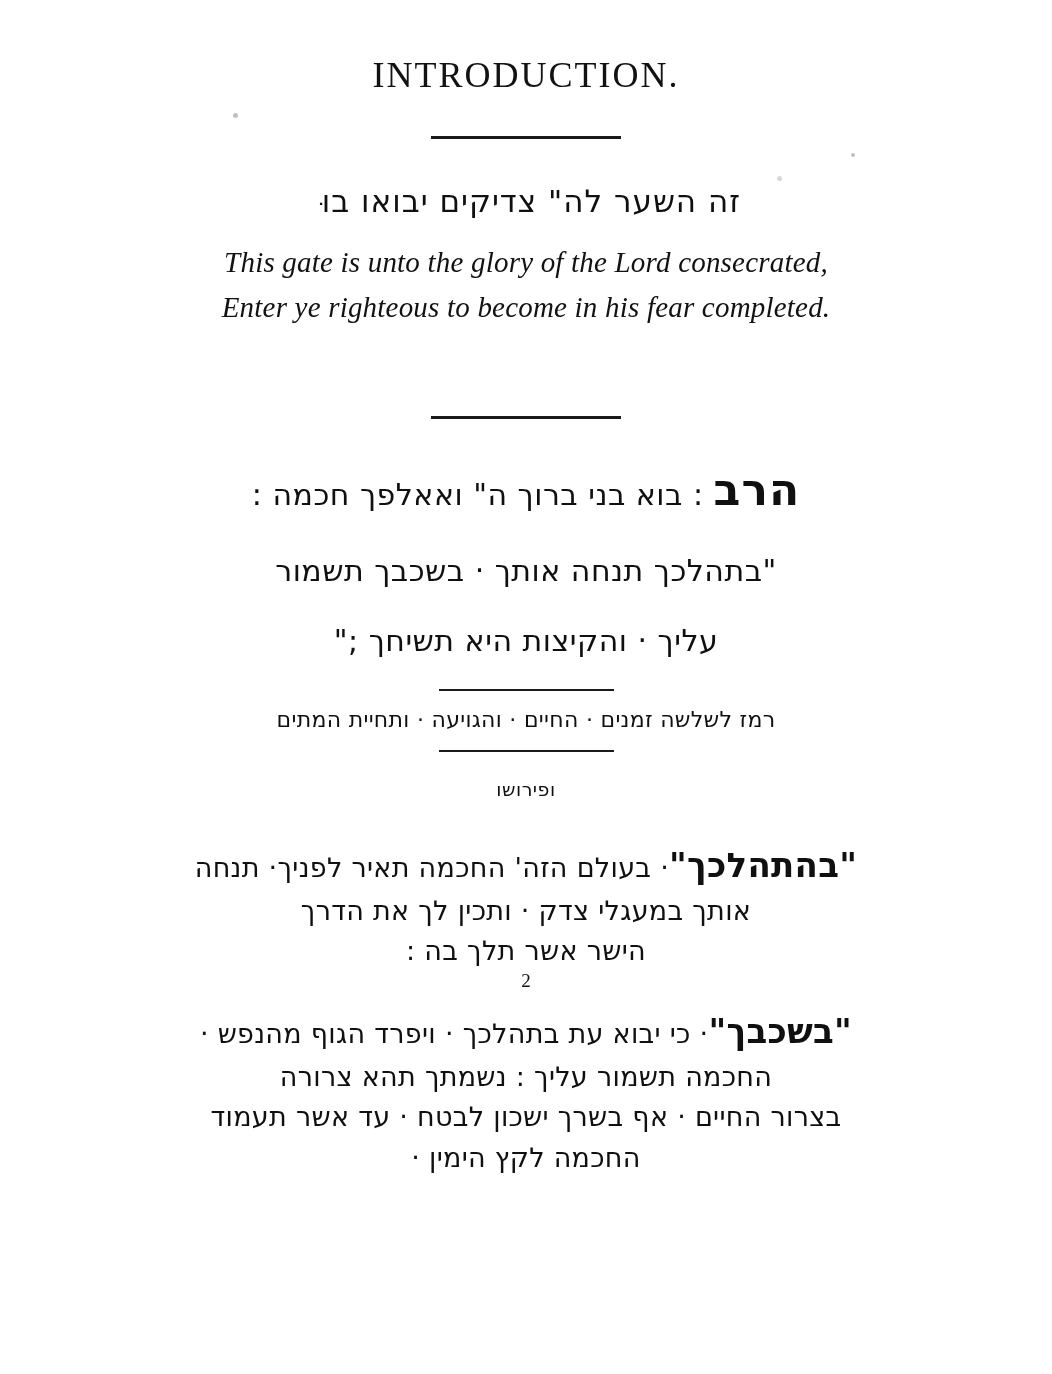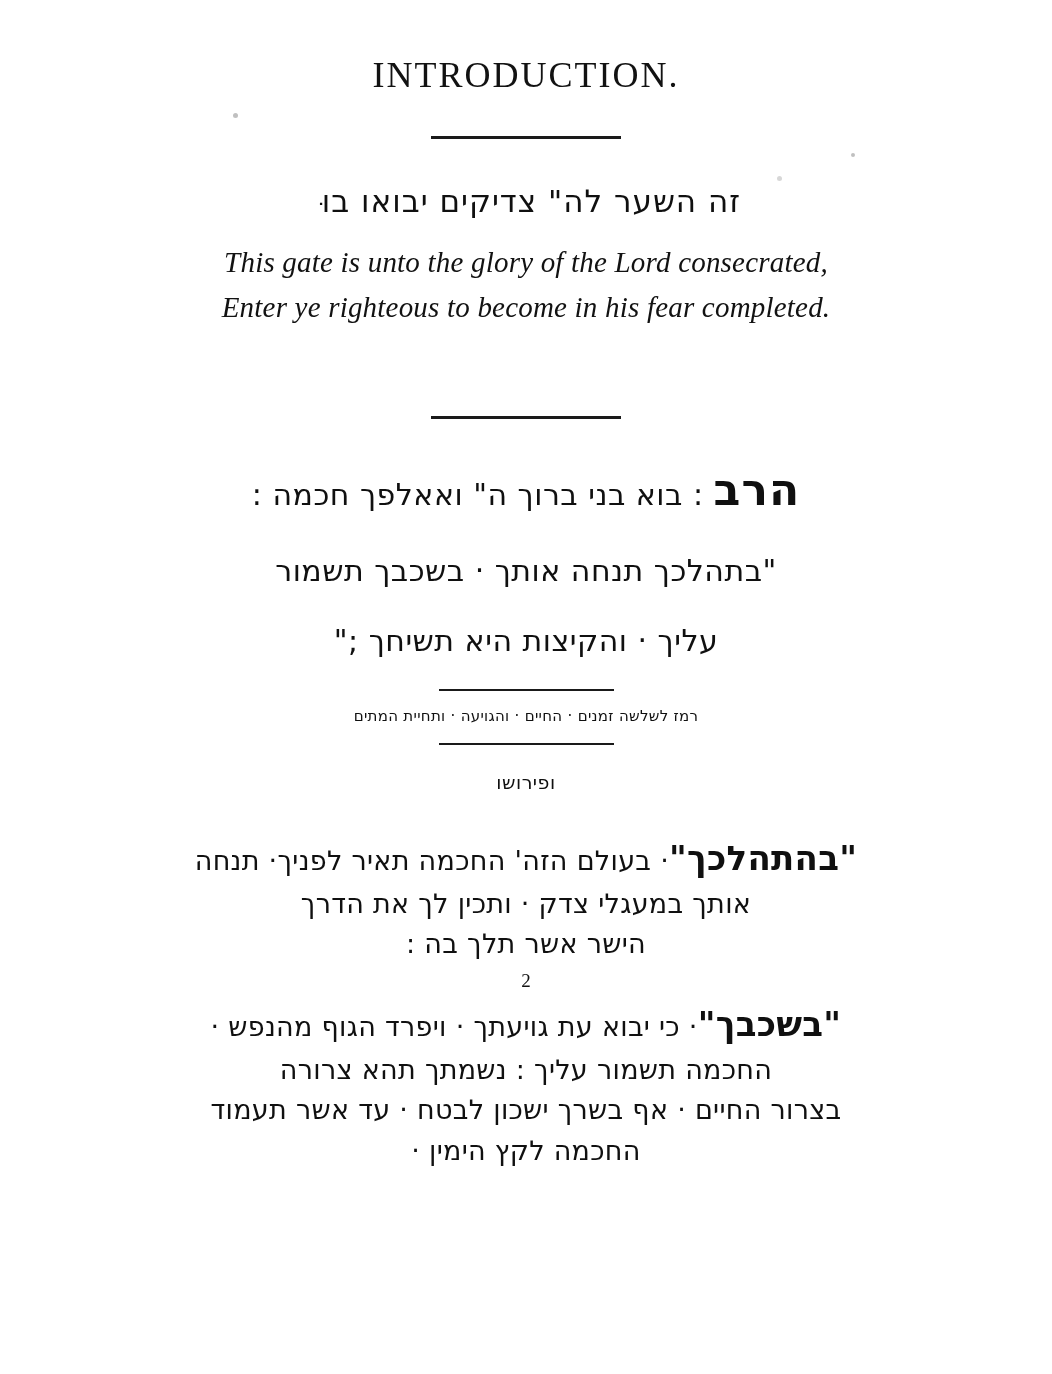--- a/index.html
+++ b/index.html
@@ -81,21 +81,21 @@
     line-height: 1.42;
     letter-spacing: 0.5px;
   }
   .verse-line .bigword {
     font-size: 44px;
     font-weight: 600;
     letter-spacing: 1px;
   }
 
   .note-line {
-    font-size: 15px;
+    font-size: 22px;
     margin-top: 16px;
     letter-spacing: 0.3px;
   }
 
   .section-label {
     font-size: 19px;
     margin-top: 26px;
     letter-spacing: 0.5px;
   }
 
@@ -177,21 +177,21 @@
     <div class="para">
       <p class="hebrew">
         <span class="lemma">"בהתהלכך"</span><span>· בעולם הזה' החכמה תאיר לפניך· תנחה</span>
       </p>
       <p class="hebrew">אותך  במעגלי צדק · ותכין לך את הדרך</p>
       <p class="hebrew">הישר אשר תלך בה :</p>
     </div>
 
     <div class="para">
       <p class="hebrew">
-        <span class="lemma">"בשכבך"</span><span>· כי יבוא עת גויעתך · ויפרד הגוף מהנפש ·</span>
+        <span class="lemma">"בשכבך"</span><span>· כי יבוא עת בתהלכך · ויפרד הגוף מהנפש ·</span>
       </p>
       <p class="hebrew">החכמה תשמור עליך : נשמתך תהא צרורה</p>
       <p class="hebrew">בצרור החיים · אף בשרך ישכון לבטח · עד אשר תעמוד</p>
       <p class="hebrew">החכמה לקץ הימין ·</p>
     </div>
 
   </div>
 
   <div class="page-number">2</div>
 

